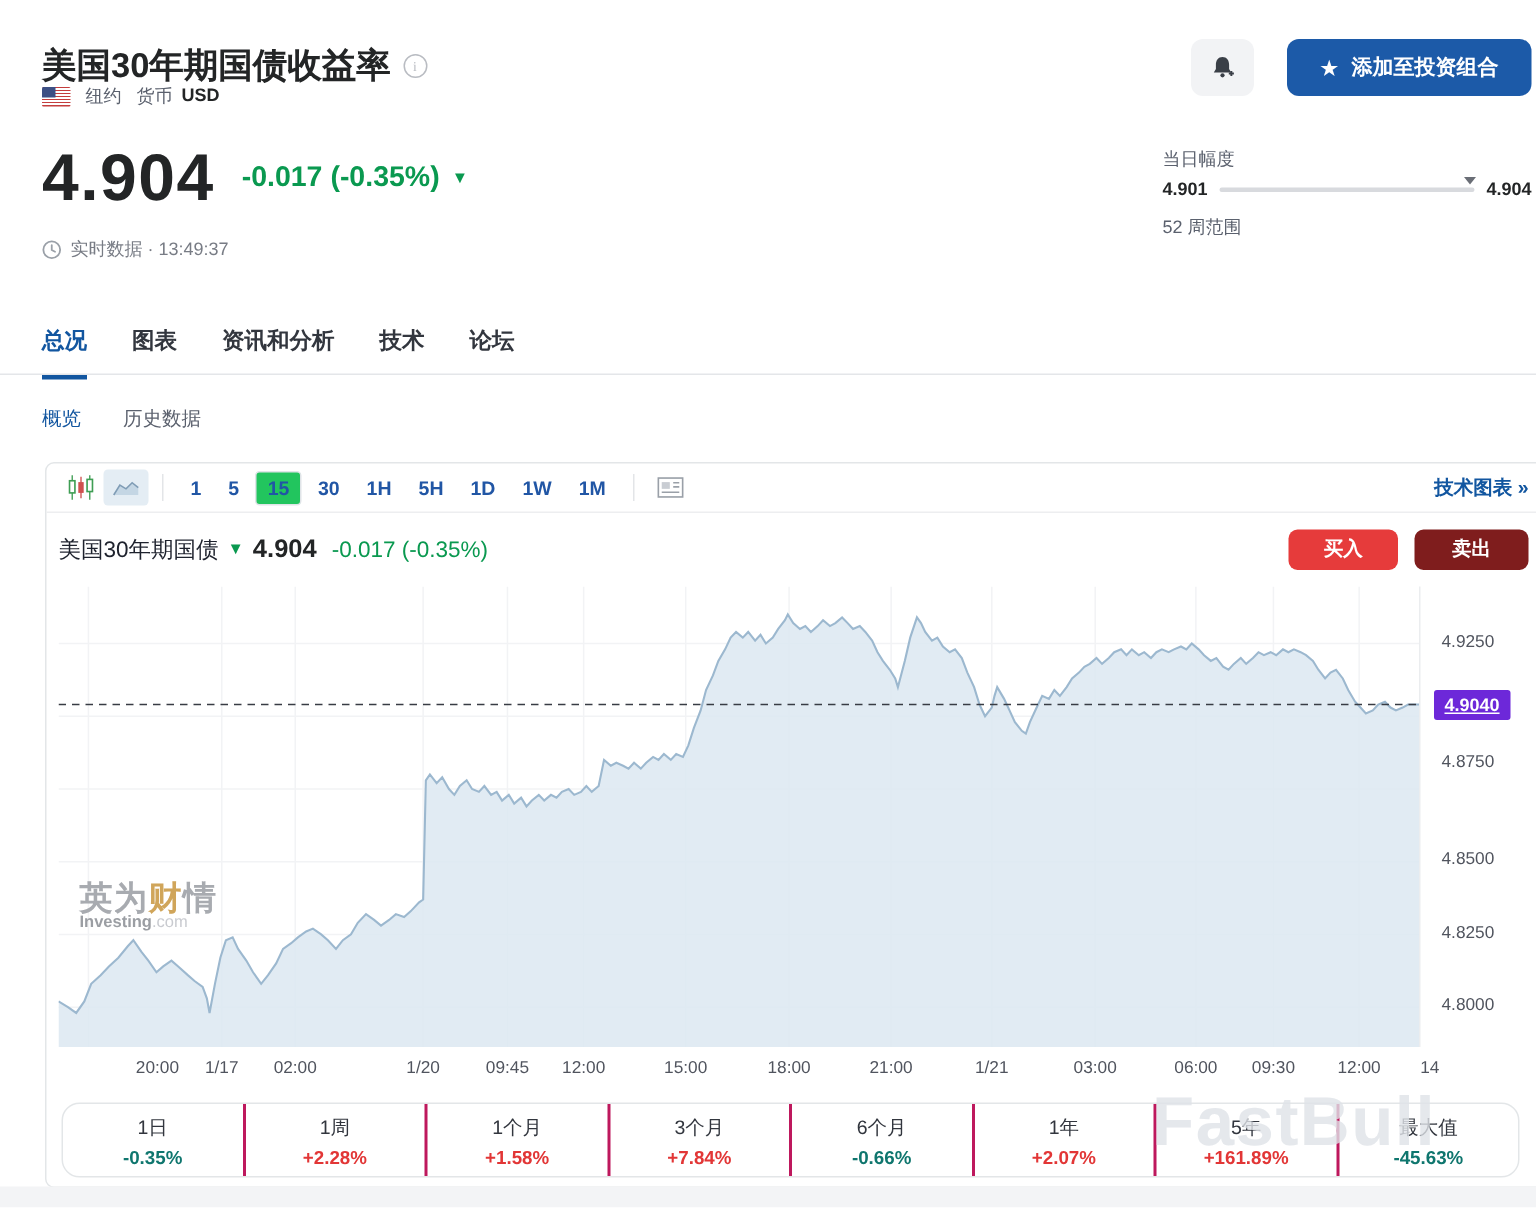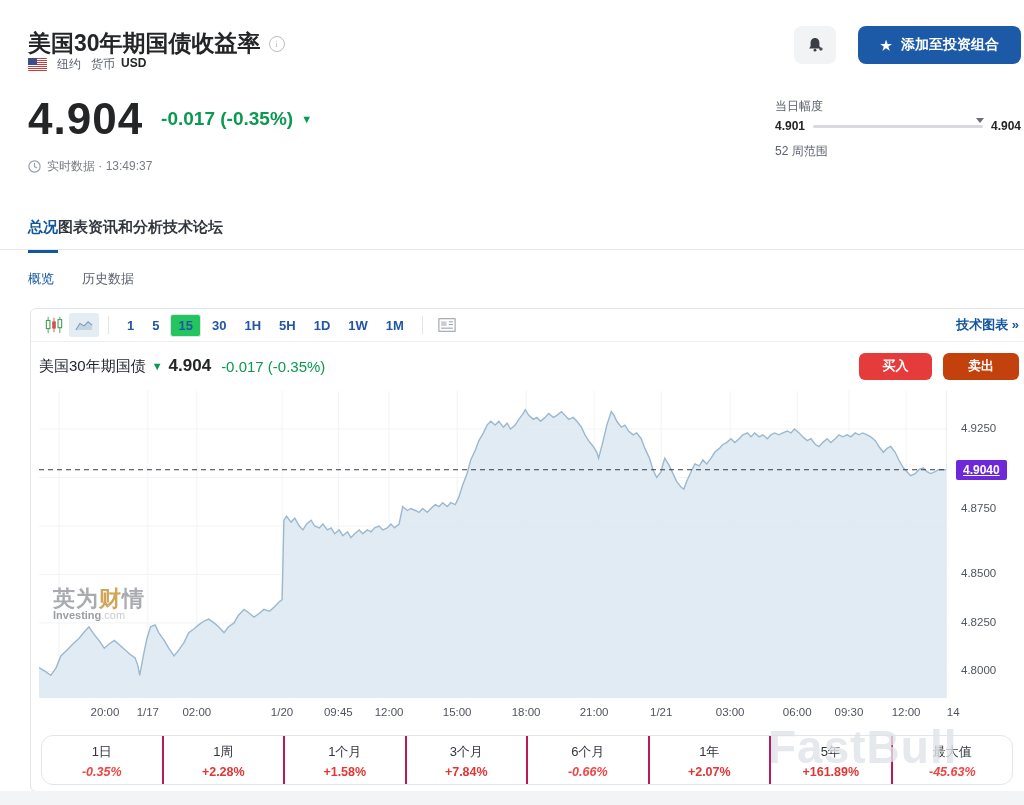--- a/index.html
+++ b/index.html
@@ -35,21 +35,21 @@
   
   .ranges{position:absolute;left:775px;top:98px;width:246px;font-size:12px;}
   .range-label{color:#5b616e;margin-bottom:4px;}
   .range-row{display:flex;align-items:center;gap:8px;margin-bottom:10px;}
   .range-num{font-weight:bold;color:#232526;white-space:nowrap;}
   .range-bar{flex:1;height:3px;background:#d8dade;position:relative;border-radius:2px;}
   .range-marker{position:absolute;top:-7px;width:0;height:0;border-left:4px solid transparent;
                 border-right:4px solid transparent;border-top:5px solid #6a6e76;transform:translateX(-50%);}
 
   
-  .tabs{position:absolute;left:28px;top:218px;display:flex;font-size:15px;font-weight:bold;}
+  .tabs{position:absolute;left:28px;top:218px;display:flex;gap:30px;font-size:15px;font-weight:bold;}
   .tab{color:#32363e;padding-bottom:13px;cursor:pointer;}
   .tab.active{color:#1256a0;border-bottom:3px solid #1256a0;}
   .tabs-divider{position:absolute;left:0;top:249px;width:1024px;height:1px;background:#e4e6e9;}
   .subtabs{position:absolute;left:28px;top:270px;display:flex;gap:28px;font-size:13px;}
   .subtab{color:#5b616e;cursor:pointer;}
   .subtab.active{color:#1256a0;}
 
   
   .chart-card{position:absolute;left:30px;top:308px;width:1000px;height:482px;background:#fff;
               border:1px solid #e3e6e8;border-radius:6px;}
@@ -65,21 +65,21 @@
   .tech-link{margin-left:auto;color:#1256a0;font-size:13px;font-weight:bold;cursor:pointer;}
 
   .chart-head{position:absolute;left:8px;top:40px;right:12px;height:34px;display:flex;align-items:center;}
   .ch-name{font-size:15px;color:#1e222d;}
   .ch-arrow{color:#0a9950;font-size:11px;margin:0 6px;}
   .ch-price{font-size:17px;font-weight:bold;color:#232526;margin-right:10px;}
   .ch-change{font-size:15px;color:#0a9950;}
   .trade-btns{margin-left:auto;display:flex;gap:11px;}
   .buy-btn{width:73px;height:27px;background:#e63b3b;color:#fff;font-weight:bold;font-size:13px;
            border:none;border-radius:6px;cursor:pointer;}
-  .sell-btn{width:76px;height:27px;background:#c2410c;color:#fff;font-weight:bold;font-size:13px;
+  .sell-btn{width:76px;height:27px;background:#7f1d1d;color:#fff;font-weight:bold;font-size:13px;
             border:none;border-radius:6px;cursor:pointer;}
 
   .plot{position:absolute;left:8px;top:82px;width:907px;height:307px;border-right:1px solid #ebedef;}
   .plot svg{position:absolute;left:0;top:0;}
   .y-axis{position:absolute;left:930px;top:82px;width:66px;height:307px;}
   .y-tick{position:absolute;font-size:11.5px;color:#50545e;}
   .price-tag{position:absolute;left:925px;background:#6d28d9;color:#fff;font-size:12px;font-weight:bold;
              padding:3px 7px;border-radius:2px;z-index:3;text-decoration:underline;}
   .x-axis{position:absolute;left:8px;top:397px;width:960px;height:16px;}
   .x-tick{position:absolute;transform:translateX(-50%);font-size:11.5px;color:#50545e;white-space:nowrap;}
@@ -90,21 +90,21 @@
   .cn-watermark .en{font-size:11px;font-weight:bold;color:#9b9ea3;}
   .cn-watermark .en .dotcom{color:#c9cbd0;font-weight:normal;}
 
   .perf-box{position:absolute;left:10px;top:426px;width:970px;height:48px;border:1px solid #e3e6e8;
             border-radius:12px;display:flex;overflow:hidden;background:#fff;}
   .perf-cell{flex:1;text-align:center;padding-top:7px;cursor:pointer;}
   .perf-cell + .perf-cell{border-left:2px solid #be185d;}
   .perf-label{font-size:13px;color:#32363e;margin-bottom:4px;}
   .perf-value{font-size:12.5px;font-weight:bold;}
   .perf-value.up{color:#e23636;}
-  .perf-value.down{color:#ef4444;font-style:italic;}
+  .perf-value.down{color:#0f766e;}
 
   .fastbull{position:absolute;left:768px;top:720px;font-size:46px;font-weight:bold;
             color:rgba(223,226,231,0.8);letter-spacing:1px;z-index:5;pointer-events:none;}
   .bottom-strip{position:absolute;left:0;top:791px;width:1024px;height:14px;background:#f3f4f6;}
 </style>
 </head>
 <body>
 
 <div id="app">
 

